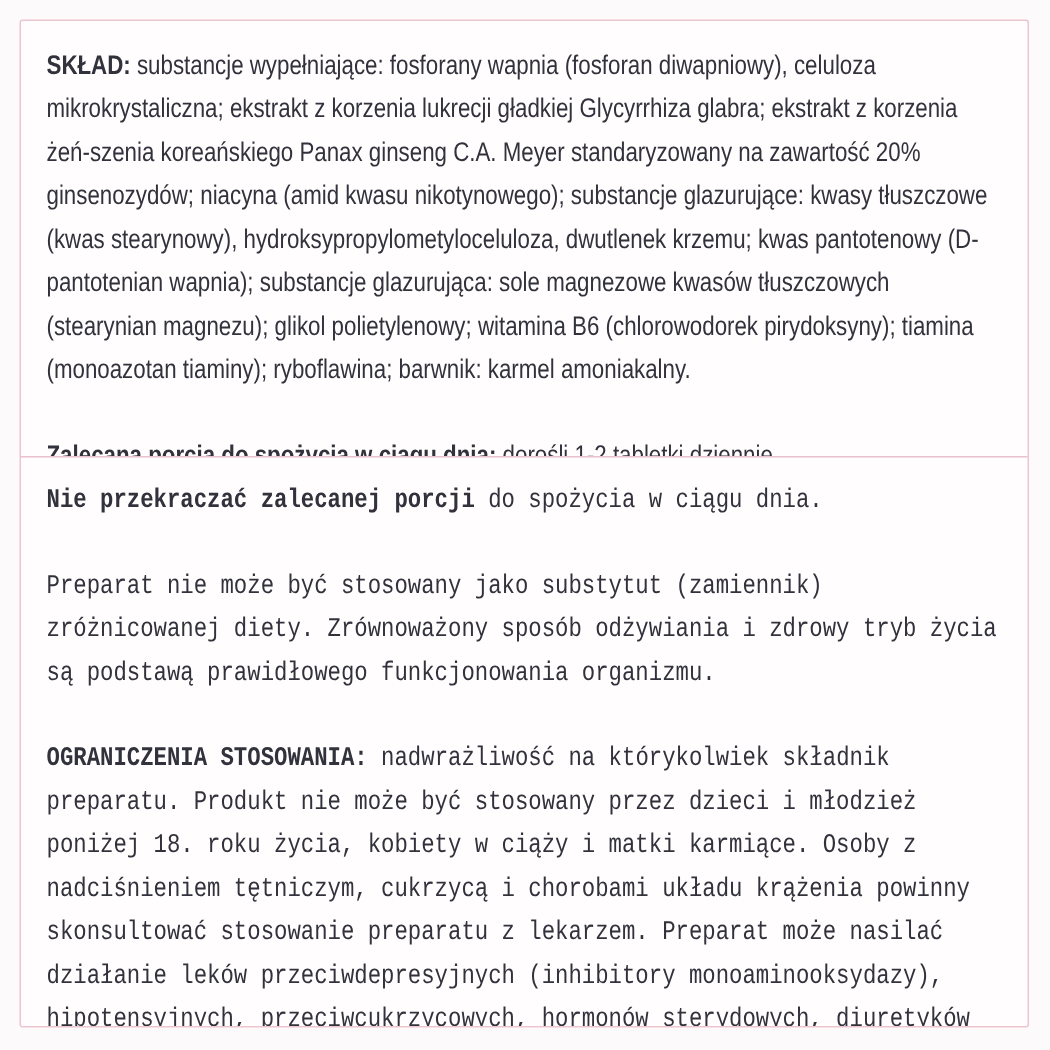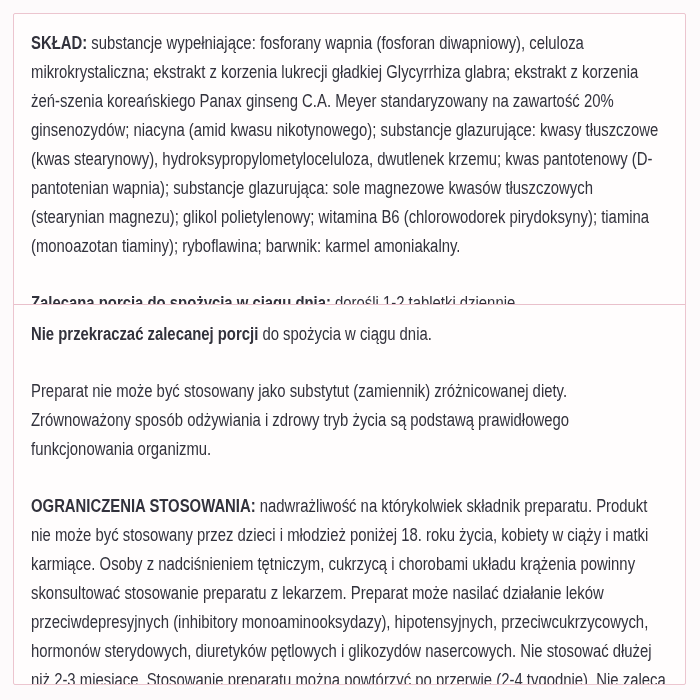--- a/index.html
+++ b/index.html
@@ -23,20 +23,21 @@
   .section {
     padding: 15px 17px 10px 17px;
     overflow: hidden;
   }
   .section-composition {
     height: 291px;
     border-bottom: 1px solid #e9c0cb;
   }
   .section-warnings {
     height: 379px;
+    font-family: Liberation Mono, monospace;
   }
   
   .condensed {
     width: 121%;
     transform: scaleX(0.826);
     transform-origin: left top;
     font-size: 18px;
     line-height: 29px;
     color: #32323c;
     letter-spacing: 0px;

